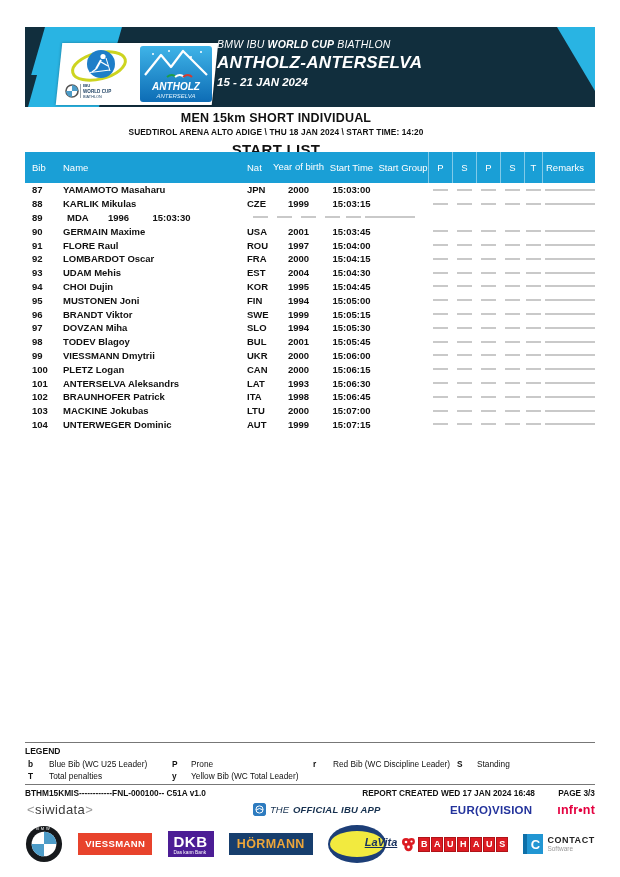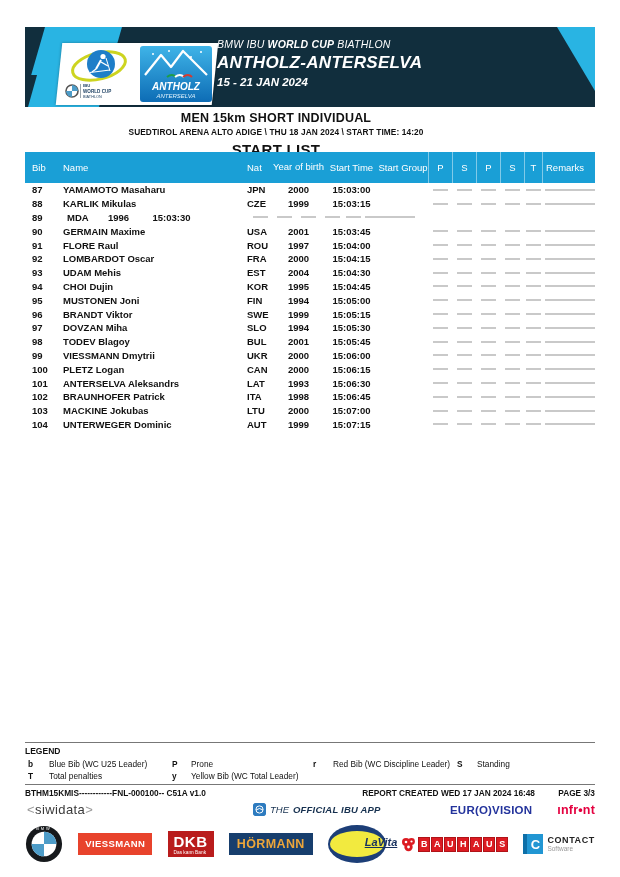--- a/index.html
+++ b/index.html
@@ -69,21 +69,21 @@
   .appicon{width:13px;height:13px;border-radius:3px;background:#2d7bbf;display:inline-block;}
   .eurovision{position:absolute;left:425px;top:3px;font-size:11.5px;font-weight:bold;color:#23339c;letter-spacing:.2px;}
   .infront{position:absolute;right:0;top:2px;font-size:12.5px;font-weight:bold;color:#e4003f;letter-spacing:.2px;}
 
   
   .sponsors{position:absolute;left:25px;top:821px;width:570px;height:46px;
             display:flex;align-items:center;justify-content:space-between;}
   .sp{display:flex;align-items:center;}
   .viessmann{background:#e8432c;color:#fff;font-weight:bold;font-size:9.5px;letter-spacing:.4px;
              padding:6px 7px;line-height:1;}
-  .dkb{background:#b91c1c;color:#fff;text-align:center;padding:3px 6px 2px;line-height:1;}
+  .dkb{background:#4c1d95;color:#fff;text-align:center;padding:3px 6px 2px;line-height:1;}
   .dkb .big{font-weight:bold;font-size:15px;letter-spacing:.5px;}
   .dkb .sub{font-size:4.8px;margin-top:2px;text-align:left;}
   .hoermann{background:#173e6d;color:#eda63a;font-weight:bold;font-size:12.5px;letter-spacing:.4px;
             padding:5px 8px;line-height:1;}
   .lavita{position:relative;width:58px;height:38px;}
   .lavita .outer{position:absolute;inset:0;background:#1c3e77;border-radius:50%;}
   .lavita .inner{position:absolute;left:2px;top:6px;width:54px;height:26px;background:#f2ea3f;border-radius:50%;}
   .lavita .txt{position:absolute;left:0;top:11px;width:58px;text-align:center;font-size:11px;
                font-style:italic;font-weight:bold;color:#17315e;text-decoration:underline;padding-left:24px;}
   .bauhaus{display:flex;align-items:center;gap:2px;}

